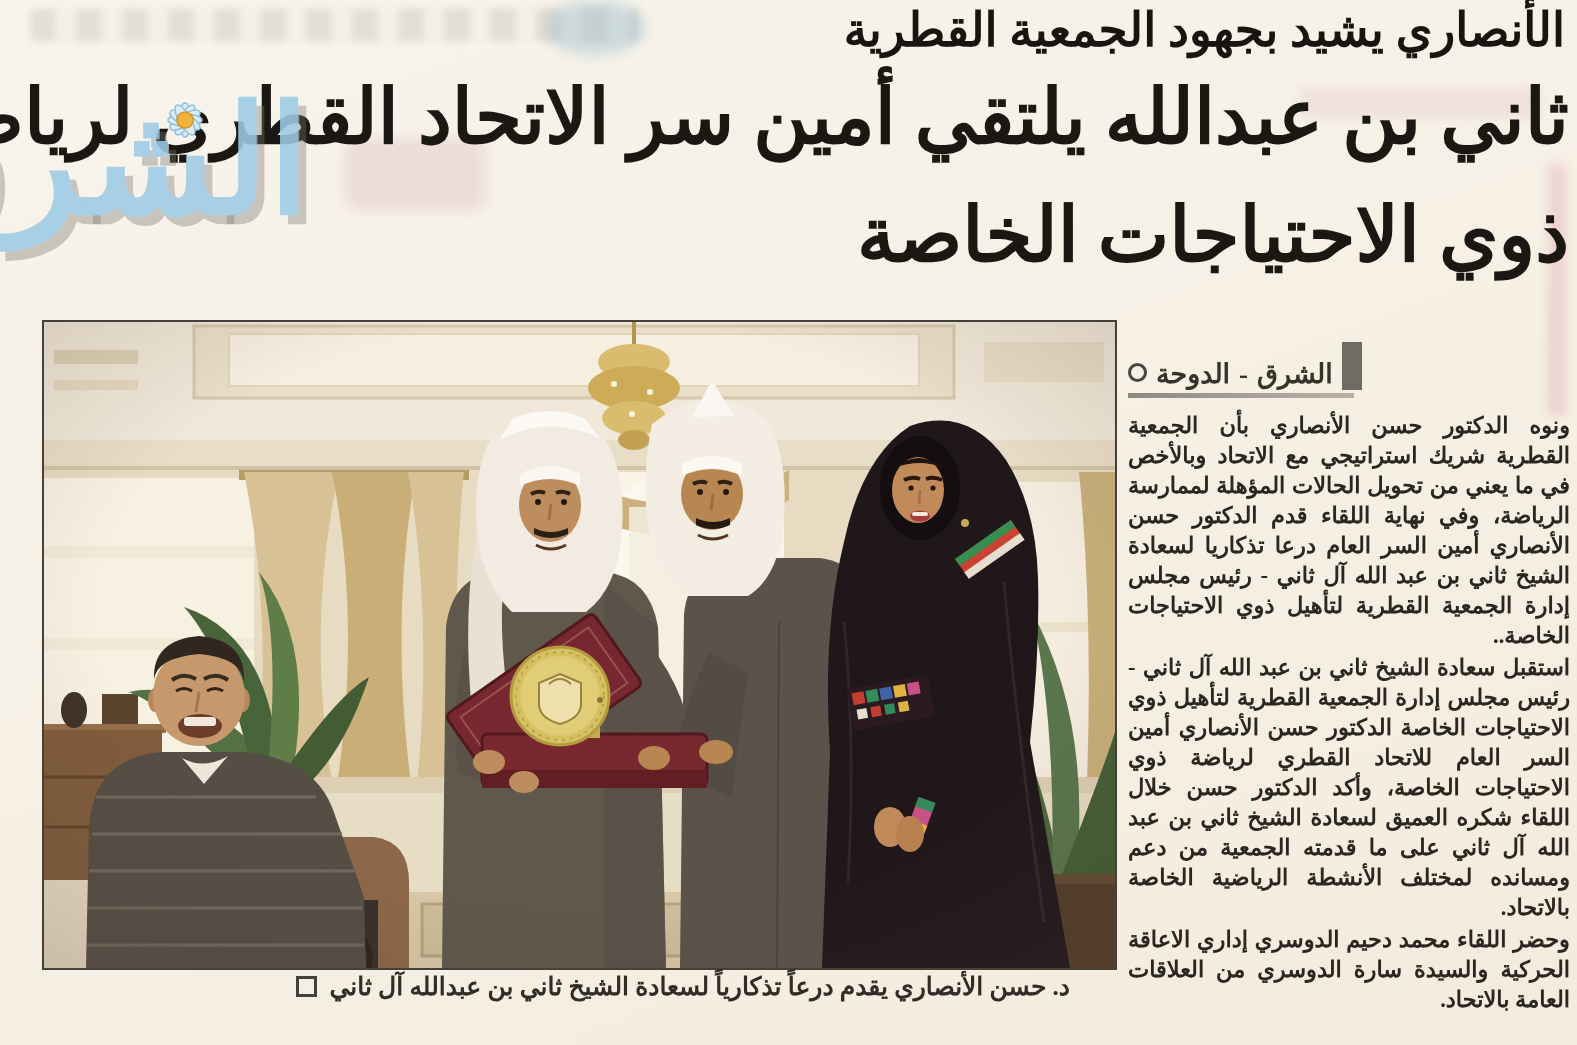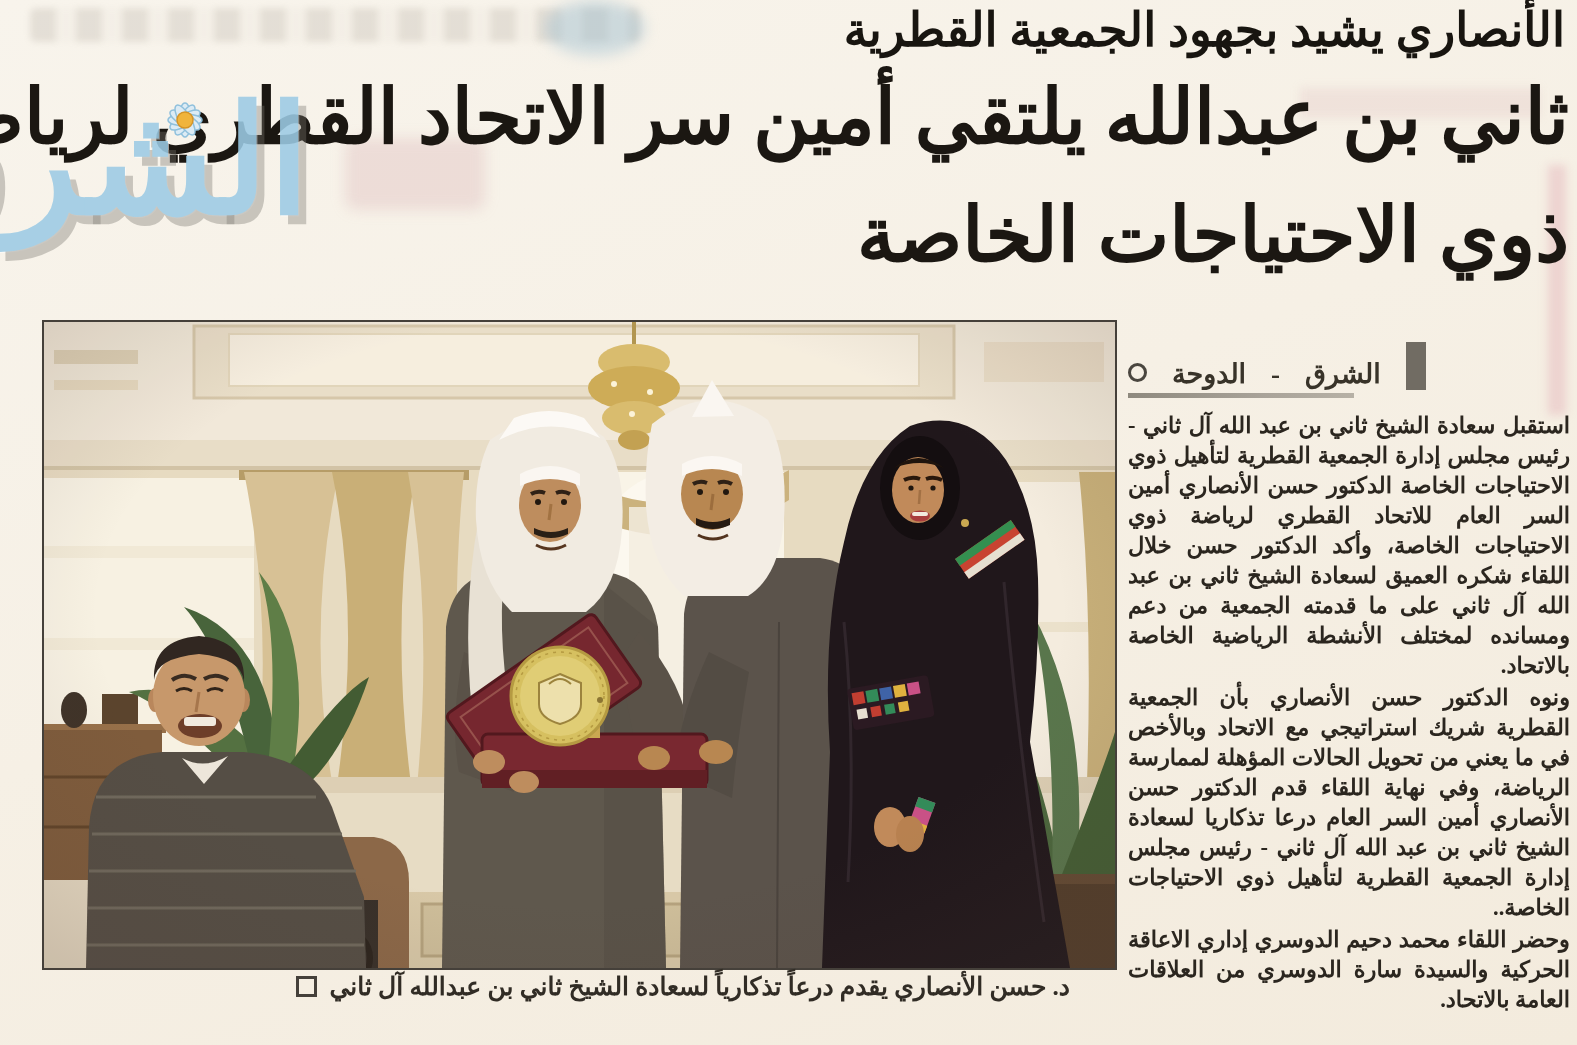--- a/index.html
+++ b/index.html
@@ -36,21 +36,21 @@
   .photo svg{display:block;width:1071px;height:646px;}
   
   .caption{
     position:absolute;top:972px;right:507px;display:flex;align-items:center;gap:12px;
     font-size:25px;font-weight:700;color:#312c25;white-space:nowrap;
   }
   .cap-sq{width:15px;height:15px;border:3px solid #45403a;background:transparent;flex:0 0 auto;}
   .cap-text{direction:rtl;text-align:right;}
   
   .col{position:absolute;left:1128px;top:340px;width:442px;}
-  .dateline{display:flex;align-items:flex-end;gap:25px;width:228px;height:50px;}
+  .dateline{display:flex;align-items:flex-end;gap:9px;width:228px;height:50px;}
   .dl-circle{width:13px;height:13px;border:3px solid #4a463f;border-radius:50%;margin-bottom:8px;flex:0 0 auto;}
   .dl-word{font-size:27px;font-weight:900;color:#383329;line-height:1;padding-bottom:2px;}
   .dl-bar{width:20px;height:48px;background:#716c63;margin-left:auto;flex:0 0 auto;}
   .dl-rule{width:226px;height:5px;margin-top:3px;background:linear-gradient(90deg,#8e897e 0%,#a9a399 60%,#b7b1a6 100%);}
   .body-text{margin-top:13px;}
   .body-text p{
     margin:0 0 2px 0;direction:rtl;text-align:justify;text-align-last:right;
     font-size:22.5px;line-height:30px;font-weight:700;color:#2b261f;
   }
   
@@ -318,19 +318,19 @@
   <div class="col">
     <div class="dateline">
       <span class="dl-circle"></span>
       <span class="dl-word">الدوحة</span>
       <span class="dl-word">-</span>
       <span class="dl-word">الشرق</span>
       <span class="dl-bar"></span>
     </div>
     <div class="dl-rule"></div>
     <div class="body-text">
+      <p>ونوه الدكتور حسن الأنصاري بأن الجمعية القطرية شريك استراتيجي مع الاتحاد وبالأخص في ما يعني من تحويل الحالات المؤهلة لممارسة الرياضة، وفي نهاية اللقاء قدم الدكتور حسن الأنصاري أمين السر العام درعا تذكاريا لسعادة الشيخ ثاني بن عبد الله آل ثاني - رئيس مجلس إدارة الجمعية القطرية لتأهيل ذوي الاحتياجات الخاصة..</p>
       <p>استقبل سعادة الشيخ ثاني بن عبد الله آل ثاني - رئيس مجلس إدارة الجمعية القطرية لتأهيل ذوي الاحتياجات الخاصة الدكتور حسن الأنصاري أمين السر العام للاتحاد القطري لرياضة ذوي الاحتياجات الخاصة، وأكد الدكتور حسن خلال اللقاء شكره العميق لسعادة الشيخ ثاني بن عبد الله آل ثاني على ما قدمته الجمعية من دعم ومسانده لمختلف الأنشطة الرياضية الخاصة بالاتحاد.</p>
-      <p>ونوه الدكتور حسن الأنصاري بأن الجمعية القطرية شريك استراتيجي مع الاتحاد وبالأخص في ما يعني من تحويل الحالات المؤهلة لممارسة الرياضة، وفي نهاية اللقاء قدم الدكتور حسن الأنصاري أمين السر العام درعا تذكاريا لسعادة الشيخ ثاني بن عبد الله آل ثاني - رئيس مجلس إدارة الجمعية القطرية لتأهيل ذوي الاحتياجات الخاصة..</p>
       <p>وحضر اللقاء محمد دحيم الدوسري إداري الاعاقة الحركية والسيدة سارة الدوسري من العلاقات العامة بالاتحاد.</p>
     </div>
   </div>
 
 </div>
 
 </body></html>

